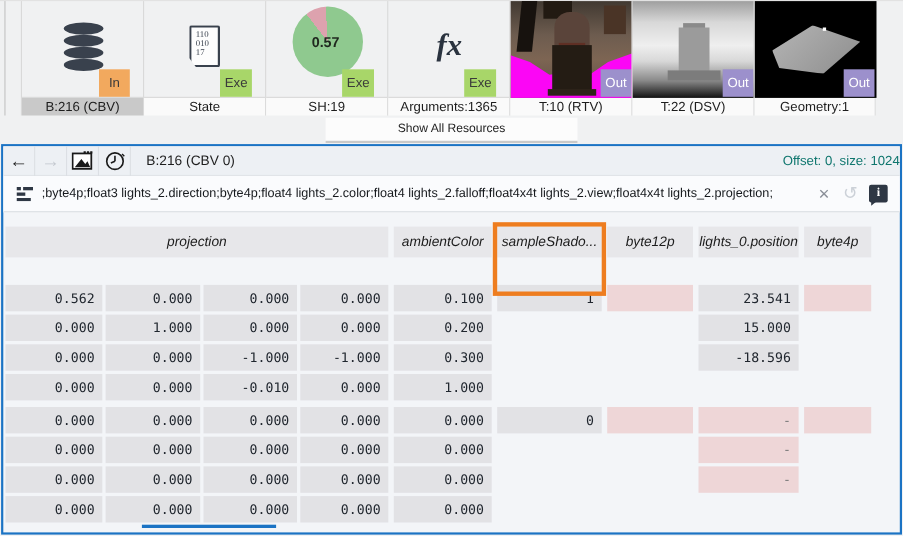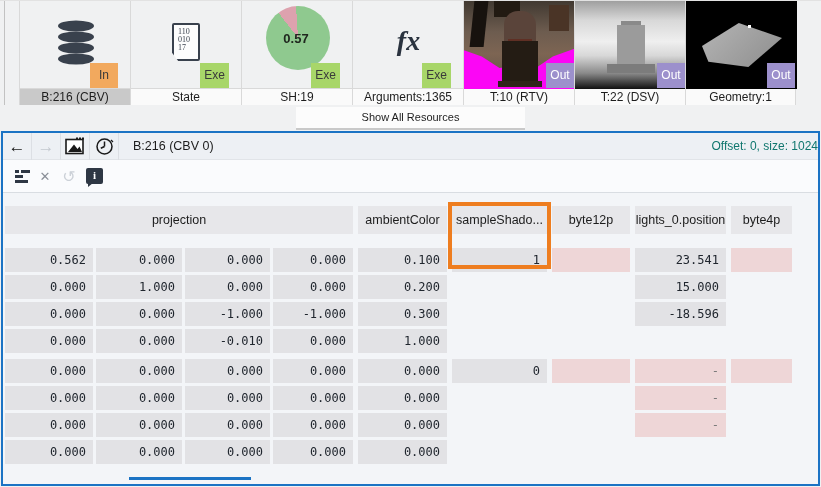--- a/index.html
+++ b/index.html
@@ -67,21 +67,21 @@
   .formatbar { height:33px; display:flex; align-items:center; background:#fafbfd; border-bottom:1px solid #d9dde2; padding:0 7px; }
   .fmt-icon-btn { width:24px; height:24px; display:flex; align-items:center; justify-content:center; }
   .fmt-input { flex:1; border:none; background:transparent; font-family:"Liberation Sans", sans-serif; font-size:11.5px; color:#15181c; margin:0 4px; white-space:nowrap; overflow:hidden; outline:none; }
   .clear-x { width:22px; text-align:center; font-size:13px; color:#8a8f98; }
   .undo { width:26px; text-align:center; font-size:16px; color:#ccd1d8; }
   .info-icon { position:relative; width:17px; height:16px; background:#2e3744; border-radius:2px; color:#fff; font-family:"Liberation Serif", serif; font-weight:bold; font-size:11px; text-align:center; line-height:15px; margin:0 4px; }
   .info-icon::after { content:""; position:absolute; left:2px; bottom:-3px; width:0; height:0; border-left:5px solid #2e3744; border-bottom:4px solid transparent; }
 
   
   .tablewrap { position:absolute; top:73px; left:2px; right:2px; bottom:0; }
-  .hrow { display:flex; height:28px; margin-bottom:14px; }
+  .hrow { display:flex; height:28px; margin-bottom:25px;font-style:italic; }
   .hcell { background:#e7e7ea; text-align:center; line-height:28px; font-size:12.5px; color:#1c1c1c; margin-right:3px; }
   .h0 { width:348px; } .h1 { width:89px; margin-left:2px; } .h2 { width:95px; margin-left:2px; }
   .h3 { width:78px; margin-left:2px; } .h4 { width:91px; margin-left:2px; } .h5 { width:61px; margin-left:2px; }
   .row { display:flex; height:24px; margin-bottom:3px; }
   .row.gap { margin-top:6px; }
   .cell { height:24px; line-height:24px; padding-right:7px; text-align:right; font-family:"DejaVu Sans Mono", monospace; font-size:12px; margin-right:3px; }
   .c0 { width:88px; } .c1 { width:86px; } .c2 { width:85px; } .c3 { width:80px; }
   .c4 { width:89px; margin-left:2px; } .c5 { width:95px; margin-left:2px; } .c6 { width:78px; margin-left:2px; }
   .c7 { width:91px; margin-left:2px; } .c8 { width:61px; margin-left:2px; }
   .t-n { background:#e2e2e5; color:#20262e; }
@@ -223,20 +223,21 @@
 
   <div class="formatbar">
     <div class="fmt-icon-btn">
       <svg width="15" height="13" viewBox="0 0 15 13">
         <rect x="0" y="0" width="4" height="3" fill="#2e3744"></rect>
         <rect x="6" y="0" width="9" height="3" fill="#2e3744"></rect>
         <rect x="0" y="5" width="8" height="3" fill="#2e3744"></rect>
         <rect x="0" y="10" width="13" height="3" fill="#2e3744"></rect>
       </svg>
     </div>
+    <input class="fmt-input" value=";byte4p;float3 lights_2.direction;byte4p;float4 lights_2.color;float4 lights_2.falloff;float4x4t lights_2.view;float4x4t lights_2.projection;" style="">
     <div class="clear-x"><span>✕</span></div>
     <div class="undo"><span>↺</span></div>
     <div class="info-icon">i</div>
   </div>
 
   <div class="tablewrap">
     <div class="hrow">
       <div class="hcell h0">projection</div>
       <div class="hcell h1">ambientColor</div>
       <div class="hcell h2">sampleShado...</div>

